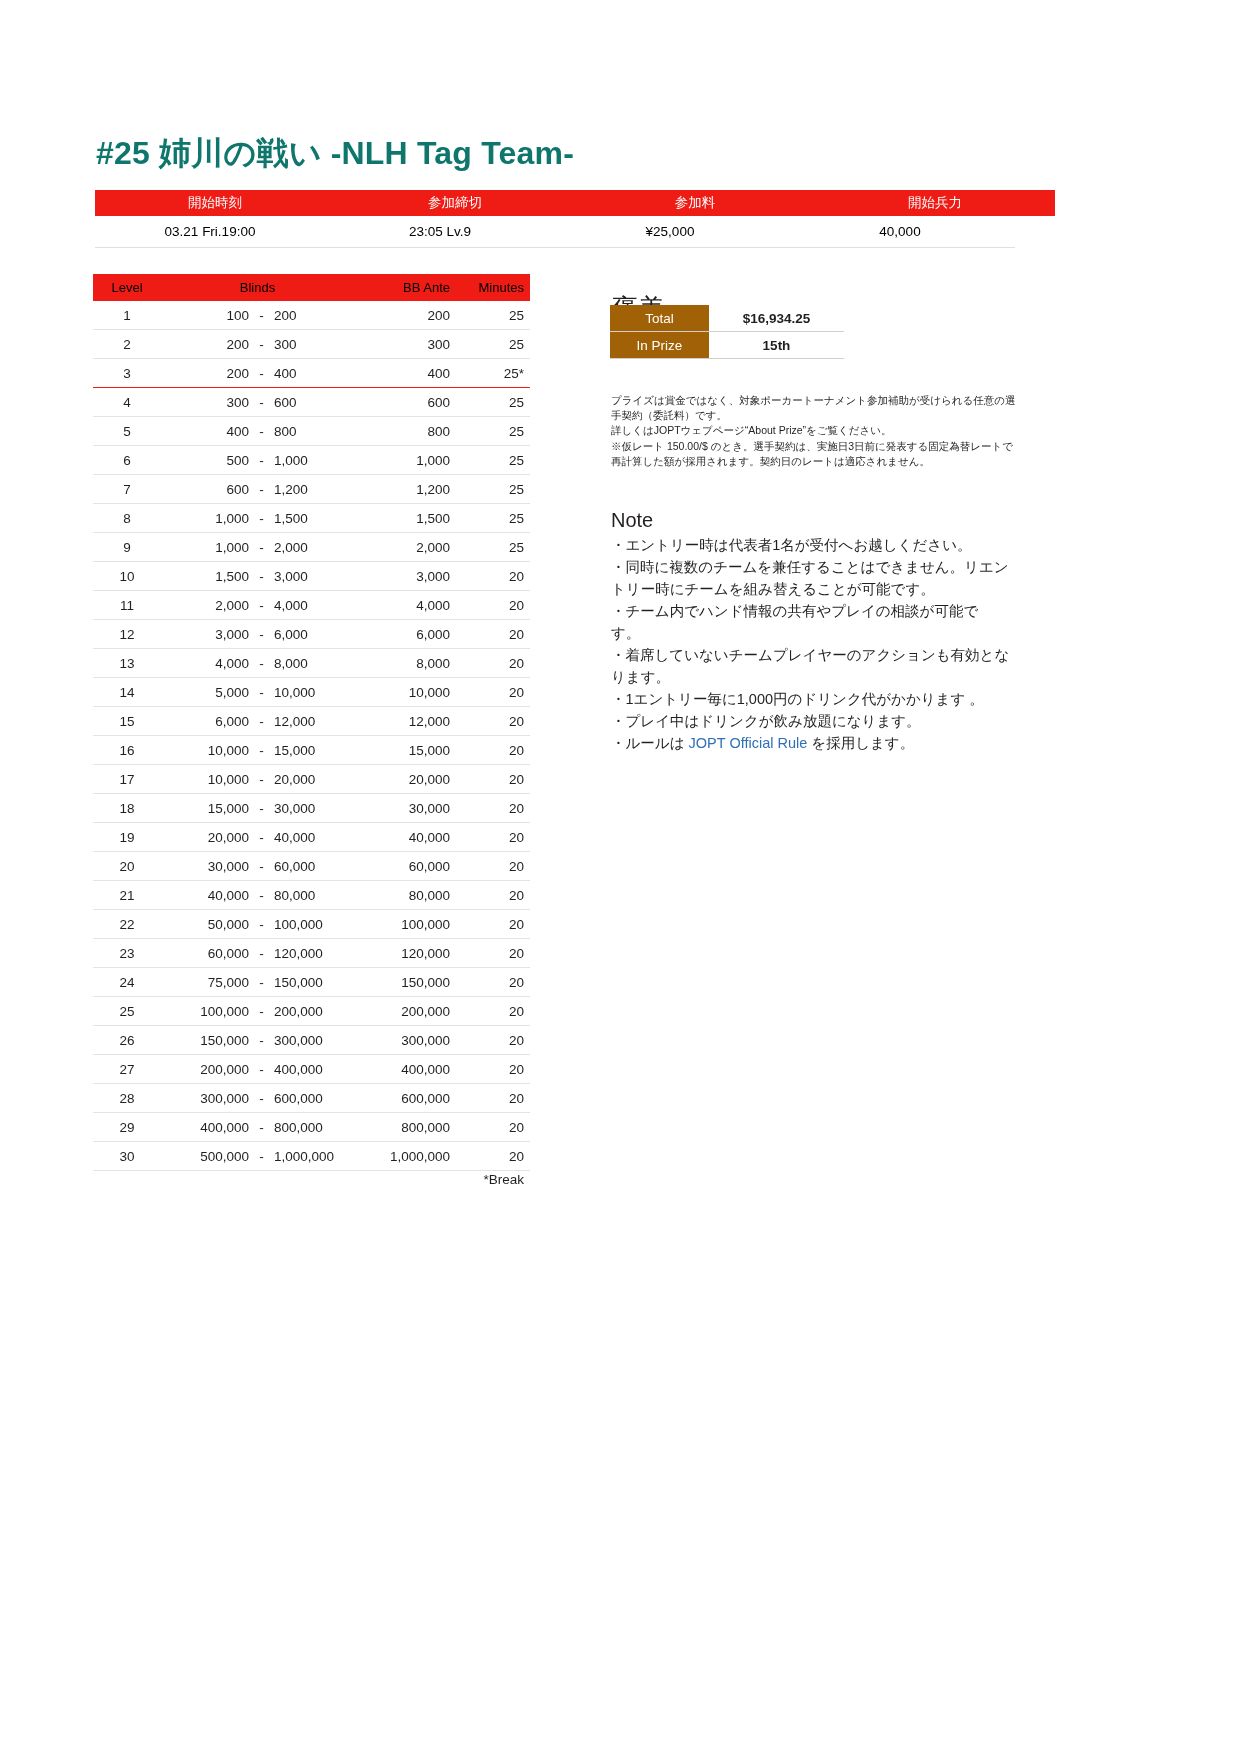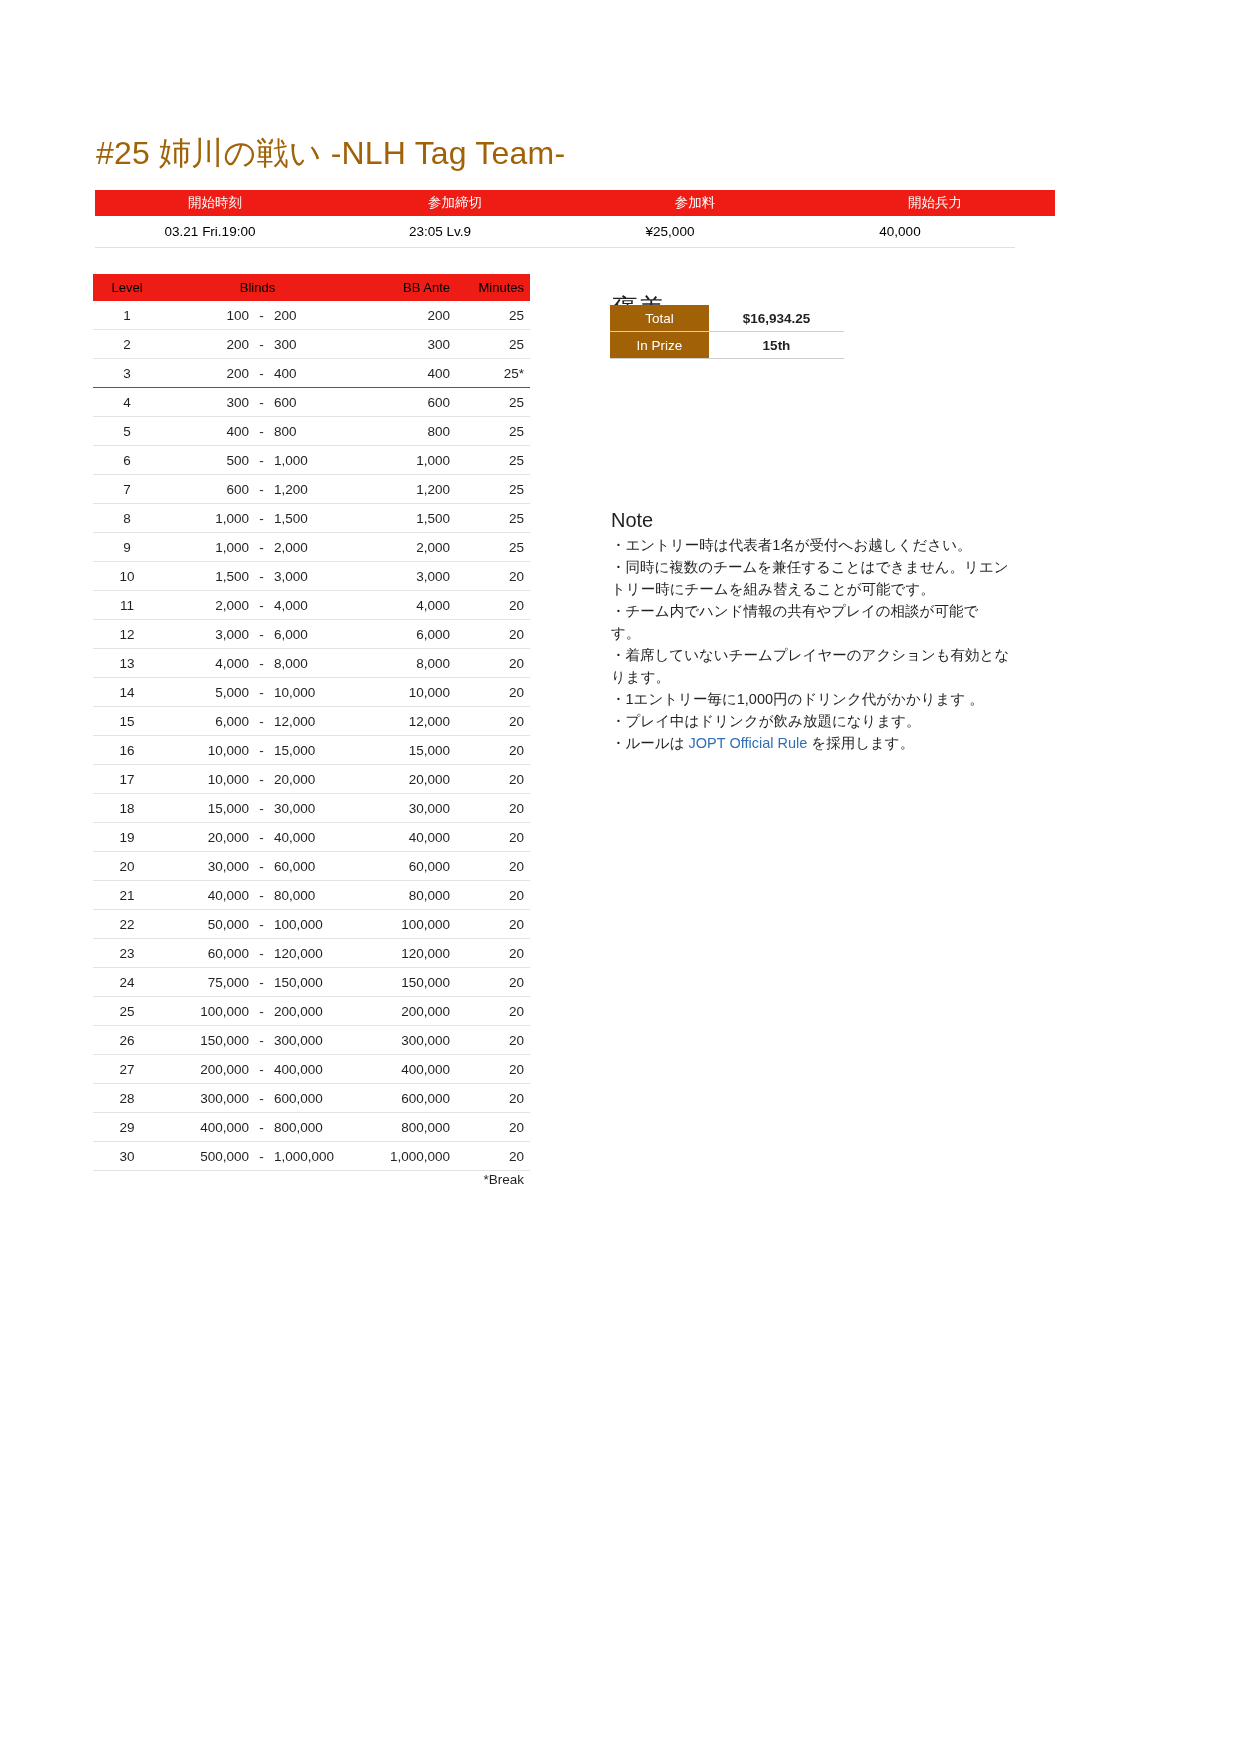--- a/index.html
+++ b/index.html
@@ -22,23 +22,23 @@
     height: 1755px;
     background: #fff;
   }
 
   
   .title {
     position: absolute;
     left: 96px;
     top: 132px;
     font-size: 32px;
-    font-weight: 400;
+    font-weight: 700;
     letter-spacing: 0.2px;
-    color: #a16207;
+    color: #0f766e;
     white-space: nowrap;
   }
 
   
   .info-bar {
     position: absolute;
     left: 95px;
     top: 190px;
     width: 960px;
     height: 26px;
@@ -465,20 +465,27 @@
     <div class="prize-row">
       <div class="label">Total</div>
       <div class="value">$16,934.25</div>
     </div>
     <div class="prize-row">
       <div class="label">In Prize</div>
       <div class="value">15th</div>
     </div>
   </div>
 
+  <div class="prize-note">
+    <p>プライズは賞金ではなく、対象ポーカートーナメント参加補助が受けられる任意の選</p>
+    <p>手契約（委託料）です。</p>
+    <p>詳しくはJOPTウェブページ“About Prize”をご覧ください。</p>
+    <p>※仮レート 150.00/$ のとき。選手契約は、実施日3日前に発表する固定為替レートで</p>
+    <p>再計算した額が採用されます。契約日のレートは適応されません。</p>
+  </div>
 
   <div class="note-title">Note</div>
   <div class="note-list">
     <p>・エントリー時は代表者1名が受付へお越しください。</p>
     <p>・同時に複数のチームを兼任することはできません。リエン</p>
     <p>トリー時にチームを組み替えることが可能です。</p>
     <p>・チーム内でハンド情報の共有やプレイの相談が可能で</p>
     <p>す。</p>
     <p>・着席していないチームプレイヤーのアクションも有効とな</p>
     <p>ります。</p>

